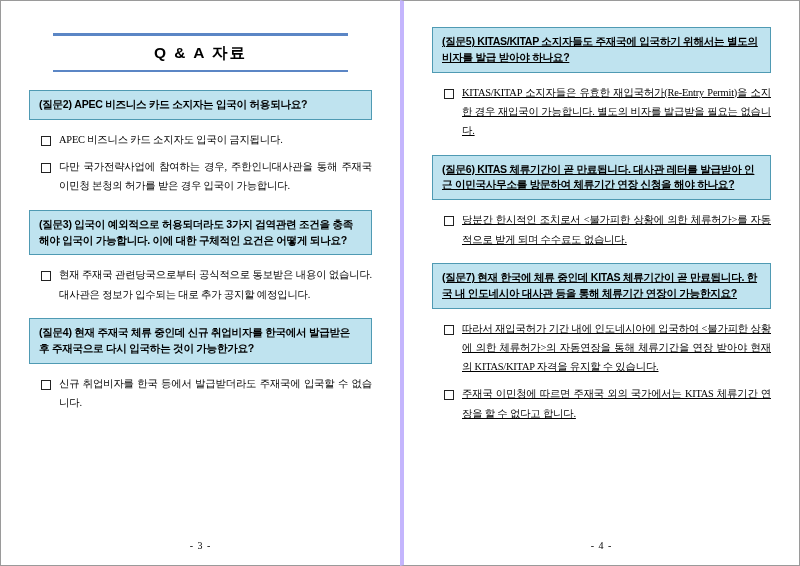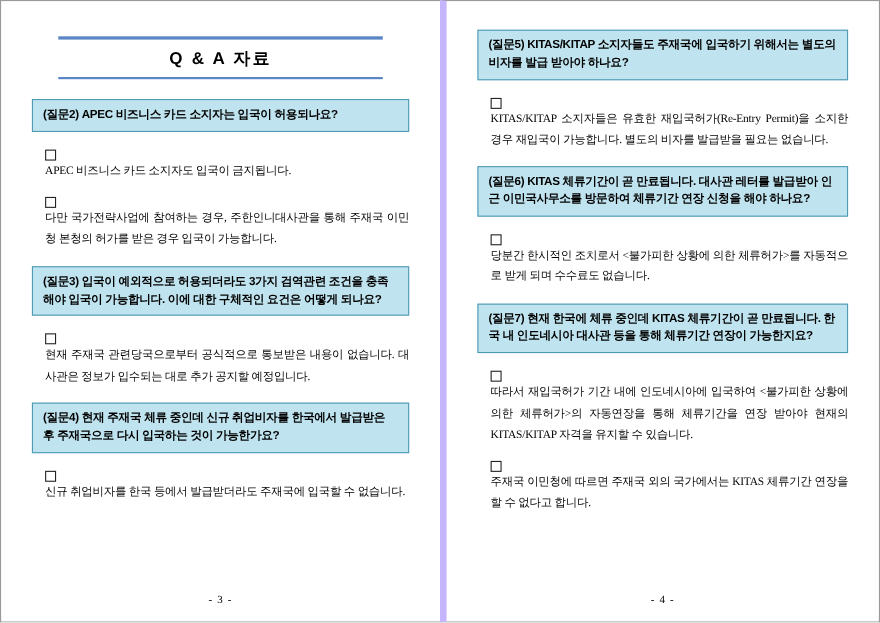--- a/index.html
+++ b/index.html
@@ -27,21 +27,22 @@
     box-sizing: border-box;
     border: 1px solid #9a9a9a;
     width: 400px;
     height: 566px;
     padding: 26px 28px 0 28px;
   }
   .sheet.left {
     border-right: none;
   }
   .sheet.right {
-    border-left: 6px solid #c4b5fd;
+    border-left: 4px solid #c4b5fd;
+    text-decoration: underline;
   }
   .doc-title-wrap {
     margin: 6px 0 18px 0;
     padding: 0 18px;
   }
   .title-rule {
     height: 3px;
     background: #5b86c5;
     margin: 0 6px;
   }
@@ -66,21 +67,21 @@
     line-height: 1.5;
     font-family: "Liberation Sans", sans-serif;
     margin: 0 0 10px 0;
     letter-spacing: -0.3px;
   }
   .block {
     margin-bottom: 14px;
   }
   .answer {
     display: flex;
-    flex-direction: column;
+    flex-direction: row;
     align-items: flex-start;
     font-size: 10.4px;
     line-height: 1.85;
     margin: 0 0 8px 0;
     padding-left: 12px;
     letter-spacing: -0.2px;
     justify-content: space-between;
   }
   .checkbox {
     flex: 0 0 auto;

